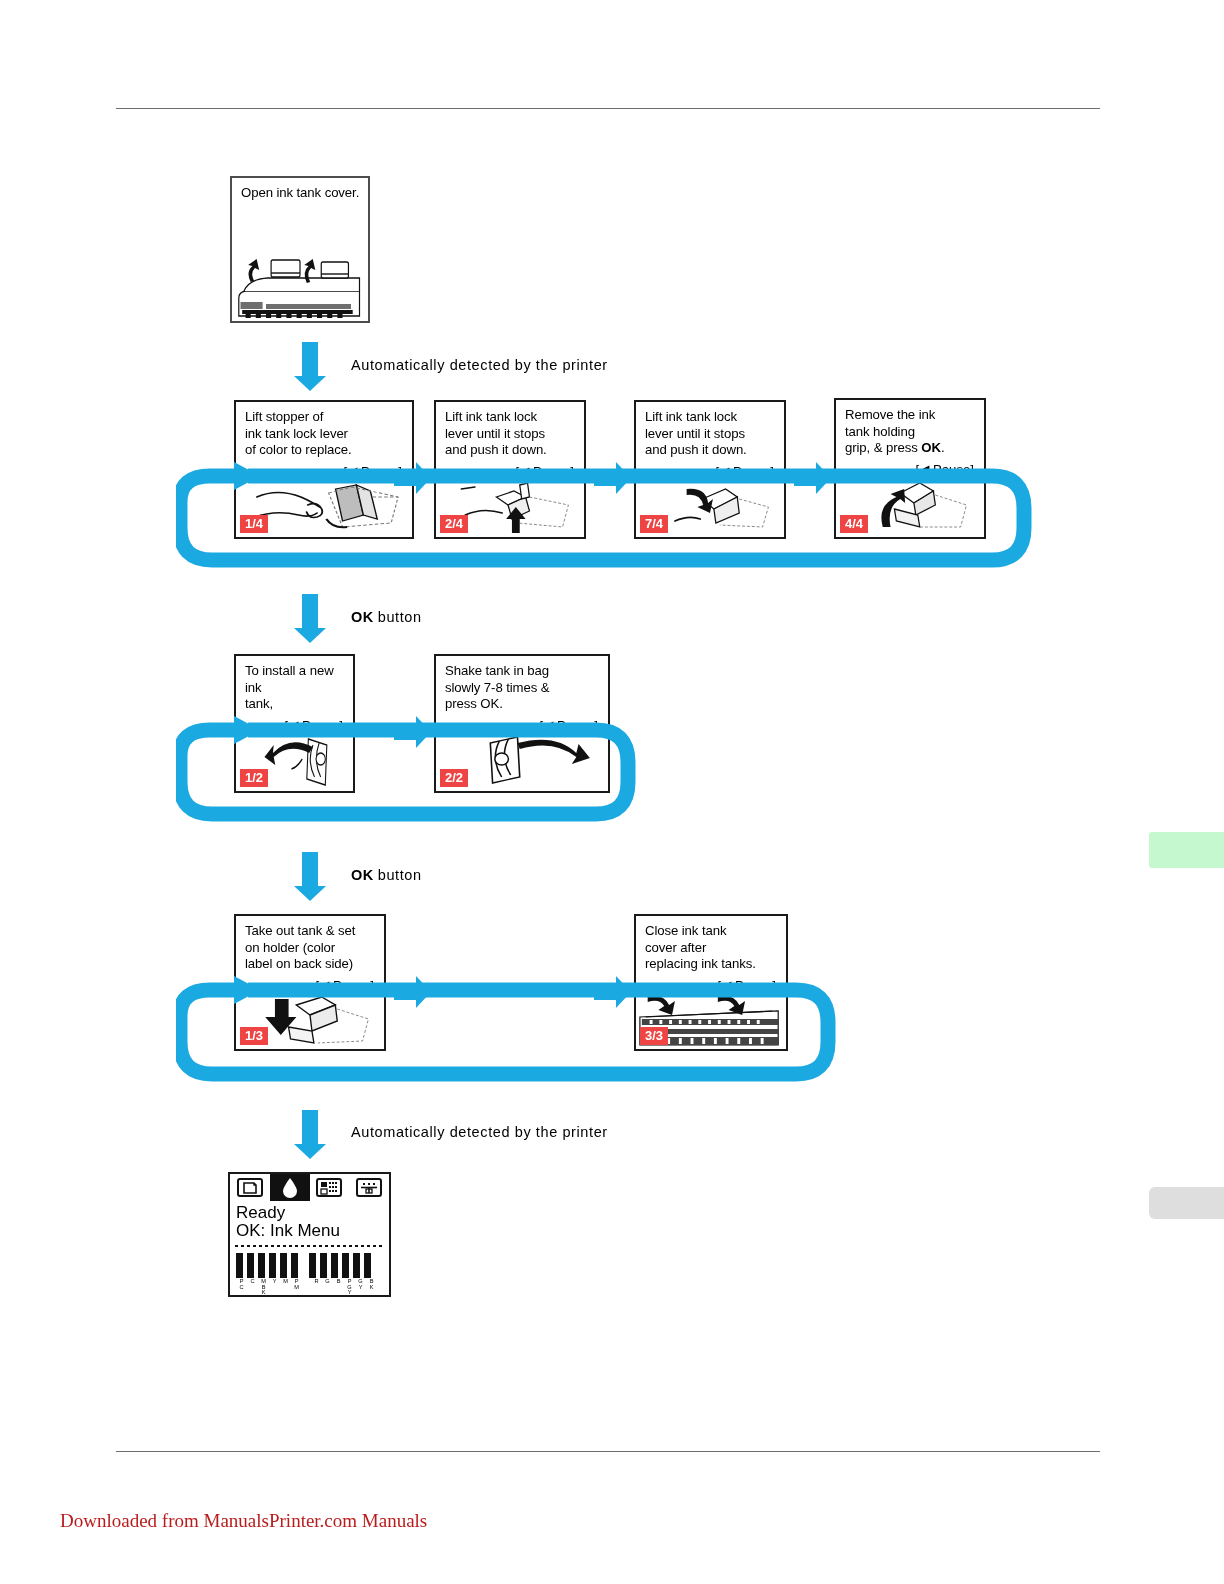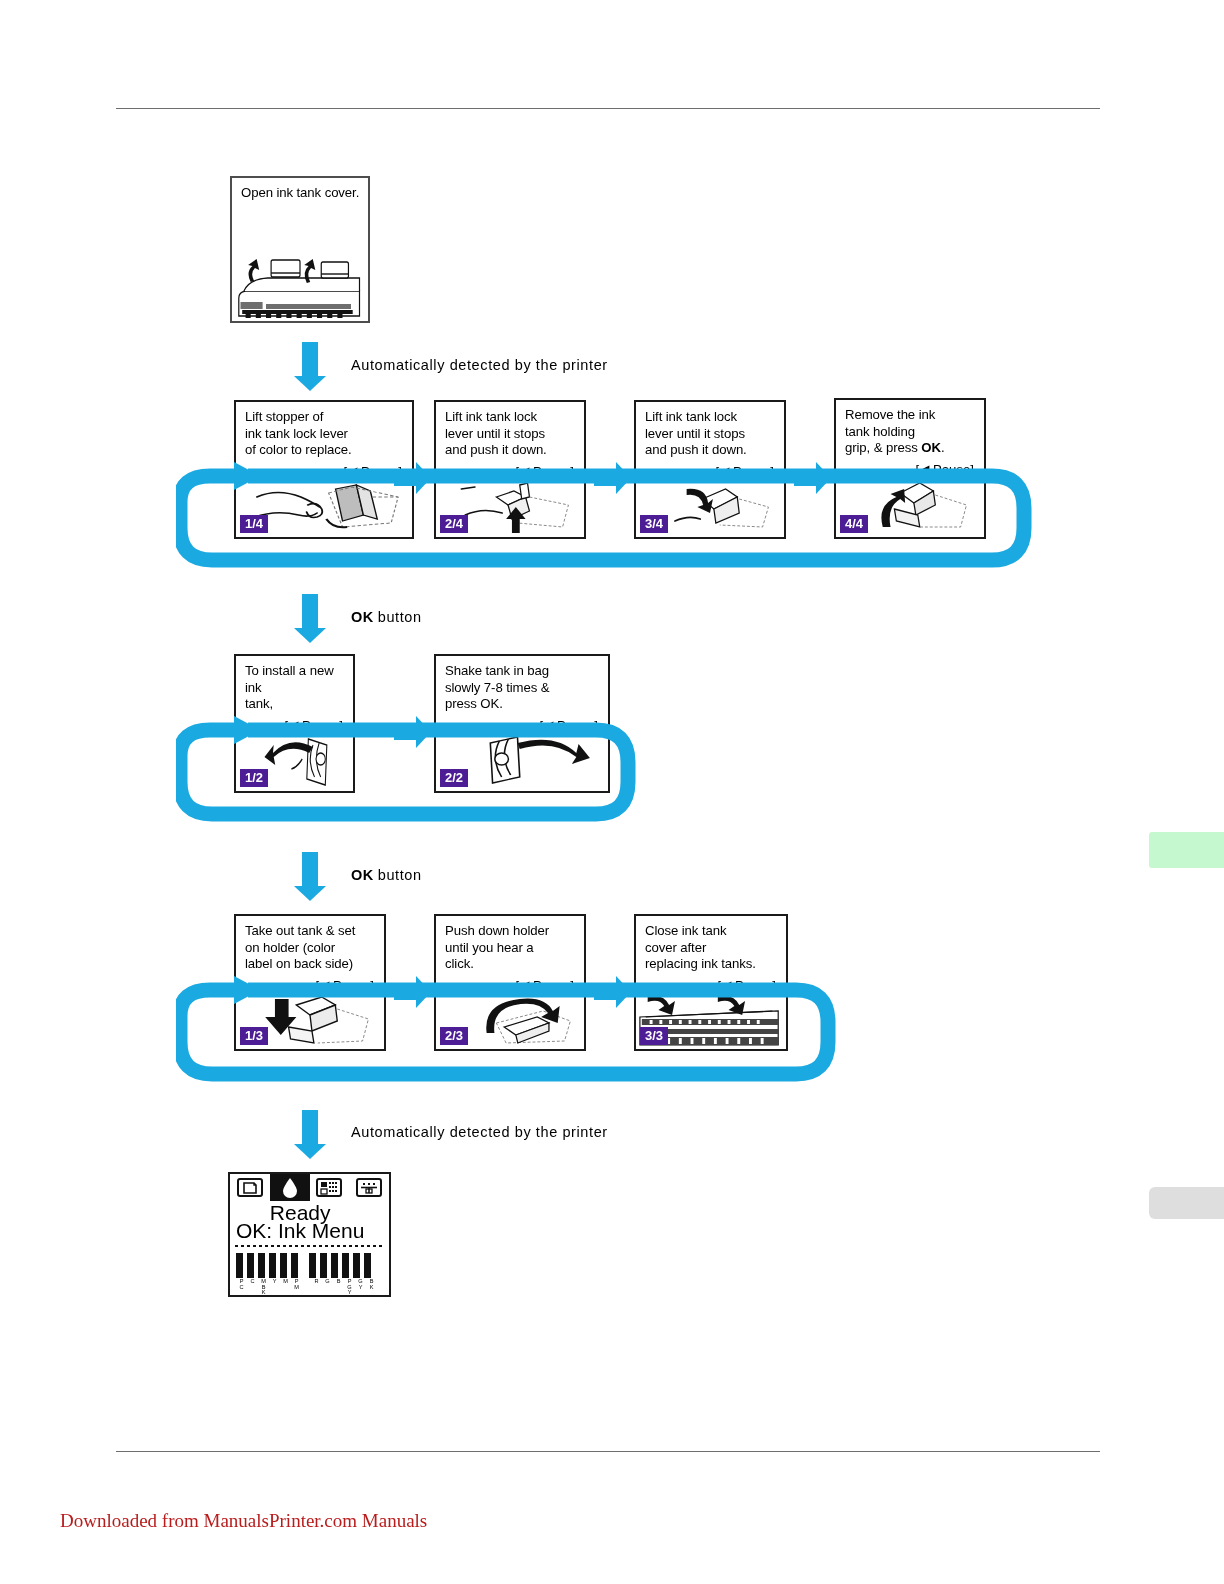--- a/index.html
+++ b/index.html
@@ -37,21 +37,21 @@
     white-space:pre-line;
   }
   .panel .ptext b{font-weight:bold;}
   .panel .pause{
     position:absolute;right:10px;
     font-size:13.2px;letter-spacing:0px;
     white-space:nowrap;
   }
   .panel .badge{
     position:absolute;left:4px;bottom:4px;
-    background:#4c1d95;color:#fff;
+    background:#ef4444;color:#fff;
     font-size:13px;font-weight:bold;
     padding:1px 5px 2px 5px;
     letter-spacing:0px;
     line-height:15px;
     z-index:5;
   }
   .art{position:absolute;left:0;right:0;bottom:0;height:62px;}
   .art svg{display:block;width:100%;height:100%;}
   .arrow-h{position:absolute;height:16px;background:#1ba9e1;}
   .arrow-h::after{
@@ -76,21 +76,21 @@
   .loop svg{display:block;}
 
   
   #status-display{
     position:absolute;left:228px;top:1172px;width:163px;height:125px;
     border:2px solid #1a1a1a;background:#fff;box-sizing:border-box;
   }
   .lcd-iconbar{position:absolute;left:0;top:0;width:100%;height:27px;display:flex;align-items:center;}
   .lcd-ic{width:40px;height:27px;display:flex;align-items:center;justify-content:center;box-sizing:border-box;}
   .lcd-ic.sel{background:#111;}
-  .lcd-text{position:absolute;left:6px;top:30px;font-size:21px;line-height:18px;text-align:center;}
+  .lcd-text{position:absolute;left:6px;top:30px;font-size:17px;line-height:18px;}
   .lcd-dash{position:absolute;left:5px;right:5px;top:71px;height:2px;
      background:repeating-linear-gradient(to right,#111 0 3px,transparent 3px 6px);}
   .lcd-bars{position:absolute;left:6px;top:78px;right:4px;height:26px;display:flex;align-items:flex-end;}
   .lcd-bar{width:9px;height:25px;background:#111;margin-right:2px;position:relative;}
   .lcd-bar.gapAfter{margin-right:9px;}
   .lcd-bar::after{content:"";position:absolute;right:0;top:0;width:2px;height:100%;background:#fff;}
   .lcd-labels{position:absolute;left:6px;top:105px;right:4px;height:18px;display:flex;}
   .lcd-lab{width:11px;font-size:5.6px;line-height:5.6px;text-align:center;letter-spacing:0;}
   .lcd-lab.gapAfter{margin-right:9px;}
   .lcd-lab span{display:block;}
@@ -208,21 +208,21 @@
     </div>
   </div>
 
   <div class="arrow-h" style="left:594px;top:470px;width:22px;"></div>
 
   <div class="panel" style="left:634px;top:400px;width:152px;height:139px;">
     <div class="ptext">Lift ink tank lock
 lever until it stops
 and push it down.</div>
     <div class="pause" style="top:62px;">[◀  Pause]</div>
-    <div class="badge">3/4</div>
+    <div class="badge">7/4</div>
     <div class="art">
       <svg viewBox="0 0 152 62" preserveAspectRatio="none">
         <g fill="#fff" stroke="#111" stroke-width="1.3">
           <path d="M68 24 L92 14 L104 22 L80 34 Z"></path>
           <path d="M80 34 L104 22 L106 38 L82 48 Z" fill="#efefef"></path>
         </g>
         <g fill="none" stroke="#888" stroke-width="1" stroke-dasharray="3 2">
           <path d="M106 24 L136 32 L130 52 L86 50"></path>
         </g>
         <path d="M52 14 q20 -2 22 14 l5 -4 l-3 14 l-13 -6 l6 -2 q-3 -12 -17 -10 z" fill="#111"></path>
@@ -334,39 +334,20 @@
         <g fill="none" stroke="#888" stroke-width="1" stroke-dasharray="3 2">
           <path d="M104 16 L136 26 L130 48 L84 50"></path>
         </g>
         <path d="M40 6 L54 6 L54 24 L62 24 L46 42 L30 24 L40 24 Z" fill="#111"></path>
       </svg>
     </div>
   </div>
 
   <div class="arrow-h" style="left:394px;top:984px;width:22px;"></div>
 
-  <div class="panel" style="left:434px;top:914px;width:152px;height:137px;">
-    <div class="ptext">Push down holder
-until you hear a
-click.</div>
-    <div class="pause" style="top:62px;">[◀  Pause]</div>
-    <div class="badge">2/3</div>
-    <div class="art" style="height:56px;">
-      <svg viewBox="0 0 152 56" preserveAspectRatio="none">
-        <g fill="none" stroke="#888" stroke-width="1" stroke-dasharray="3 2">
-          <path d="M62 30 L110 18 L138 28 L132 48 L72 50 Z"></path>
-        </g>
-        <g fill="#fff" stroke="#111" stroke-width="1.3">
-          <path d="M70 34 L104 24 L116 30 L82 42 Z"></path>
-          <path d="M82 42 L116 30 L116 38 L84 50 Z" fill="#eee"></path>
-        </g>
-        <path d="M52 40 q-4 -30 34 -34 q26 -3 34 12 l7 -5 l-2 17 l-17 -6 l7 -4 q-8 -11 -28 -9 q-30 3 -27 29 z" fill="#111"></path>
-      </svg>
-    </div>
-  </div>
 
   <div class="arrow-h" style="left:594px;top:984px;width:22px;"></div>
 
   <div class="panel" style="left:634px;top:914px;width:154px;height:137px;">
     <div class="ptext">Close ink tank
 cover after
 replacing ink tanks.</div>
     <div class="pause" style="top:62px;">[◀  Pause]</div>
     <div class="badge">3/3</div>
     <div class="art" style="height:62px;">

